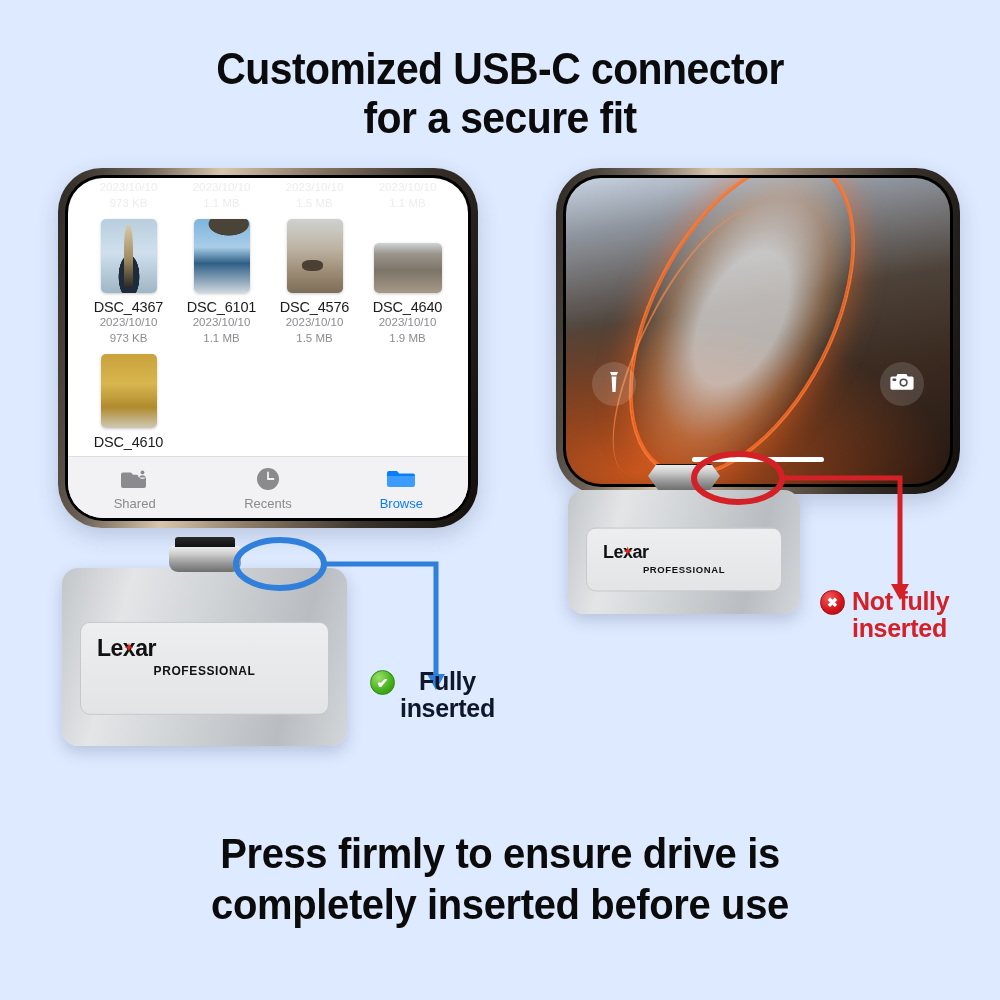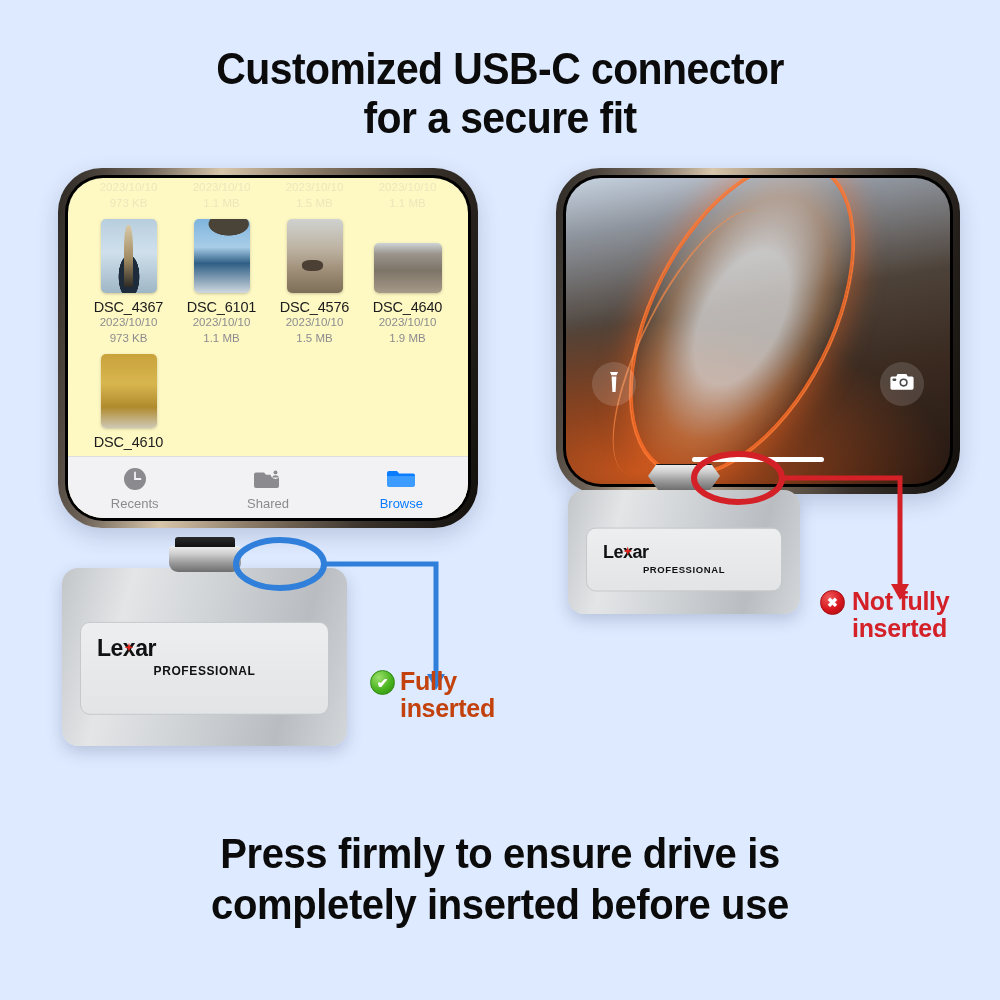--- a/index.html
+++ b/index.html
@@ -60,21 +60,21 @@
     position: relative;
   }
 
   #phone-left { left: 58px; top: 168px; width: 420px; height: 360px; }
   #phone-left .phone-inner { border-bottom-left-radius: 38px; border-bottom-right-radius: 38px; }
   #phone-right { left: 556px; top: 168px; width: 404px; height: 326px; }
 
   
   .files {
     position: absolute; inset: 0;
-    background: #fef9c3;
+    background: #ffffff;
     display: flex; flex-direction: column;
   }
   .files-grid {
     flex: 1;
     padding: 0 14px;
     display: grid;
     grid-template-columns: repeat(4, 1fr);
     align-content: start;
     overflow: hidden;
   }
@@ -234,21 +234,21 @@
   
   .anno-svg { position: absolute; left: 0; top: 0; width: 1000px; height: 1000px; pointer-events: none; }
 
   .anno-text {
     position: absolute;
     font-weight: 700;
     font-size: 25px;
     line-height: 1.08;
     letter-spacing: -0.3px;
   }
-  #anno-fully { left: 400px; top: 668px; color: #c2410c; }
+  #anno-fully { left: 400px; top: 668px; color: #0f172a; text-align: center; }
   #anno-notfully { left: 852px; top: 588px; color: #d42027; }
   .badge {
     position: absolute;
     width: 25px; height: 25px; border-radius: 50%;
     display: flex; align-items: center; justify-content: center;
     font-size: 16px; color: #fff; font-weight: 700;
   }
   #badge-ok {
     left: 370px; top: 670px;
     background: radial-gradient(circle at 34% 28%, #9be06a 0%, #46b11c 58%, #2f8a12 100%);
@@ -319,40 +319,40 @@
             <div class="fmeta">1.9 MB</div>
           </div>
 
           <div class="file-cell">
             <div class="thumb art-gold"></div>
             <div class="fname">DSC_4610</div>
           </div>
         </div>
 
         <div class="tabbar">
-          <div class="tab">
-            <div class="tab-icon">
-              <svg width="24" height="24" viewBox="0 0 24 24">
-                <circle cx="12" cy="12" r="11" fill="#8a8a8f"></circle>
-                <path d="M12 5.5V12h5.5" stroke="#f2f2f4" stroke-width="1.8" fill="none" stroke-linecap="round"></path>
-              </svg>
-            </div>
-            <div class="tab-label">Recents</div>
-          </div>
           <div class="tab">
             <div class="tab-icon">
               <svg width="28" height="24" viewBox="0 0 28 24">
                 <path d="M2 5.5h8l2 2.2h11a2 2 0 0 1 2 2V19a2 2 0 0 1-2 2H2a2 2 0 0 1-2-2V7.5a2 2 0 0 1 2-2z" fill="#8a8a8f"></path>
                 <circle cx="21.5" cy="7" r="5" fill="#f2f2f4"></circle>
                 <circle cx="21.5" cy="5.4" r="1.9" fill="#8a8a8f"></circle>
                 <path d="M17.9 10.6a4 4 0 0 1 7.2 0z" fill="#8a8a8f"></path>
               </svg>
             </div>
             <div class="tab-label">Shared</div>
           </div>
+          <div class="tab">
+            <div class="tab-icon">
+              <svg width="24" height="24" viewBox="0 0 24 24">
+                <circle cx="12" cy="12" r="11" fill="#8a8a8f"></circle>
+                <path d="M12 5.5V12h5.5" stroke="#f2f2f4" stroke-width="1.8" fill="none" stroke-linecap="round"></path>
+              </svg>
+            </div>
+            <div class="tab-label">Recents</div>
+          </div>
           <div class="tab active">
             <div class="tab-icon">
               <svg width="28" height="24" viewBox="0 0 28 24">
                 <path d="M2 4h8l2.2 2.4H26a2 2 0 0 1 2 2V10H0V6a2 2 0 0 1 2-2z" fill="#0a7cff"></path>
                 <path d="M0 9h28v9a2 2 0 0 1-2 2H2a2 2 0 0 1-2-2z" fill="#3c9cff"></path>
               </svg>
             </div>
             <div class="tab-label">Browse</div>
           </div>
         </div>

